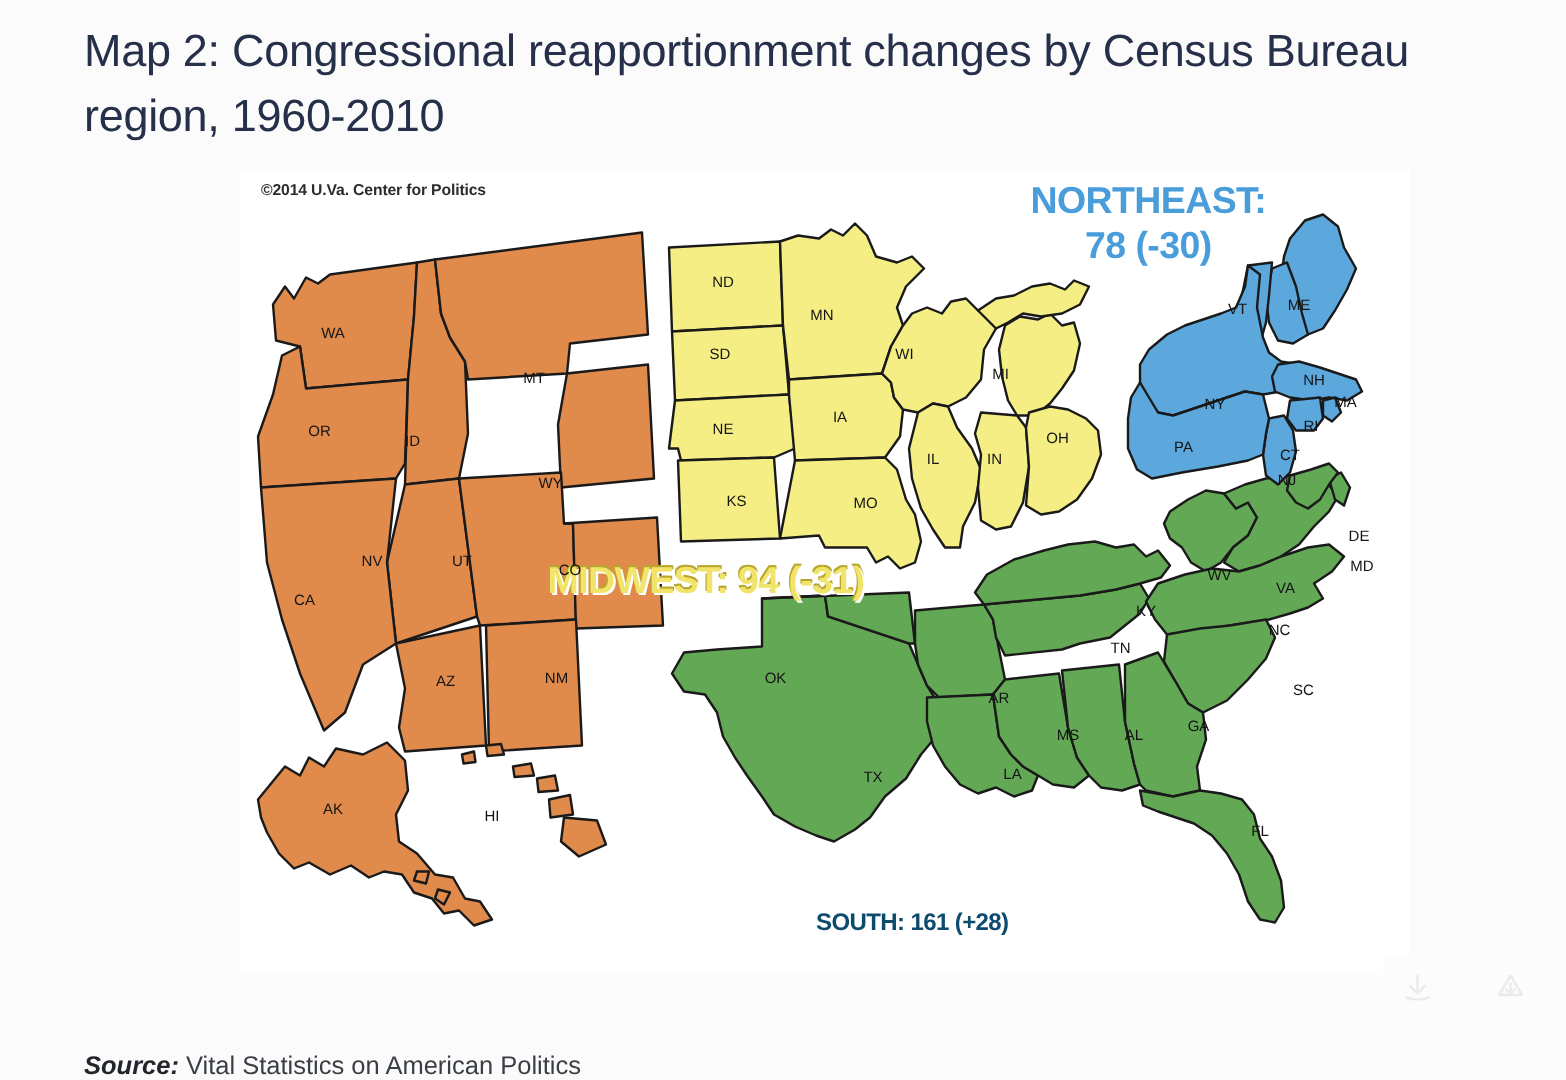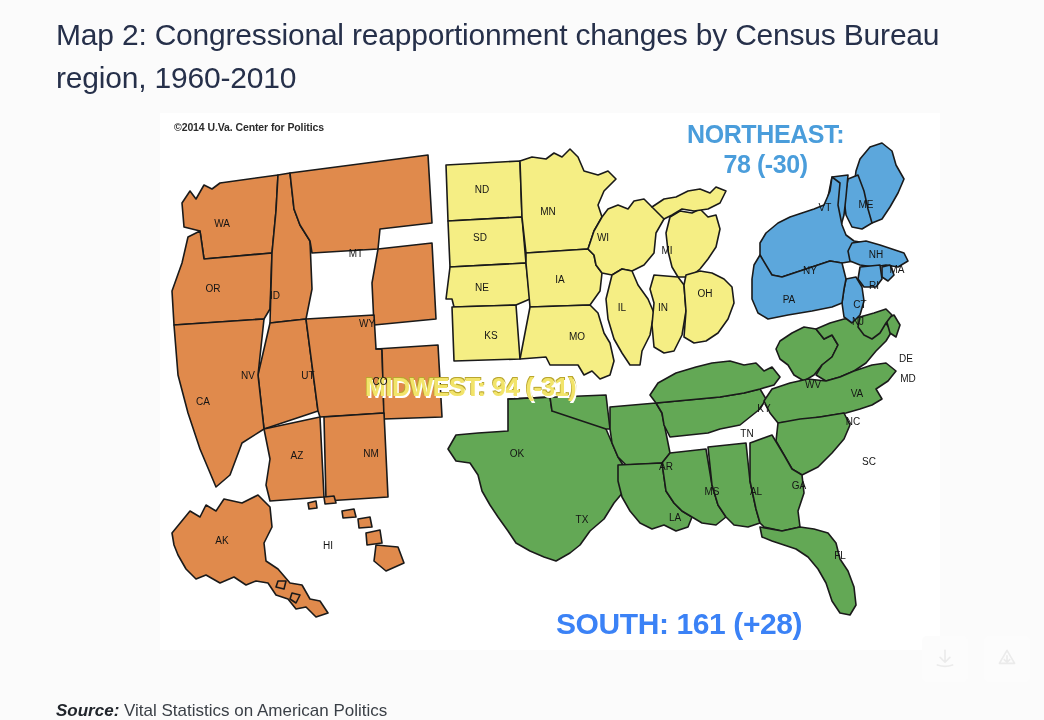--- a/index.html
+++ b/index.html
@@ -71,23 +71,23 @@
   }
   .region-label.northeast {
     left: 527px; top: 7px;
     font-size: 25px;
     color: #4a9ddb;
     text-align: center;
     line-height: 1.18;
     text-shadow: 1.5px 1.5px 0 #ffffff, -0.6px -0.6px 0 #ffffff;
   }
   .region-label.south {
-    left: 396px; top: 494px;
-    font-size: 30px;
-    color: #3b82f6;
+    left: 384px; top: 494px;
+    font-size: 16px;
+    color: #0c4a6e;
     text-shadow: 1.5px 1.5px 0 #ffffff, -0.6px -0.6px 0 #ffffff;
   }
 
   
   .st {
     position: absolute;
     font-size: 10px;
     font-weight: 400;
     color: #141414;
     transform: translate(-50%, -50%);

